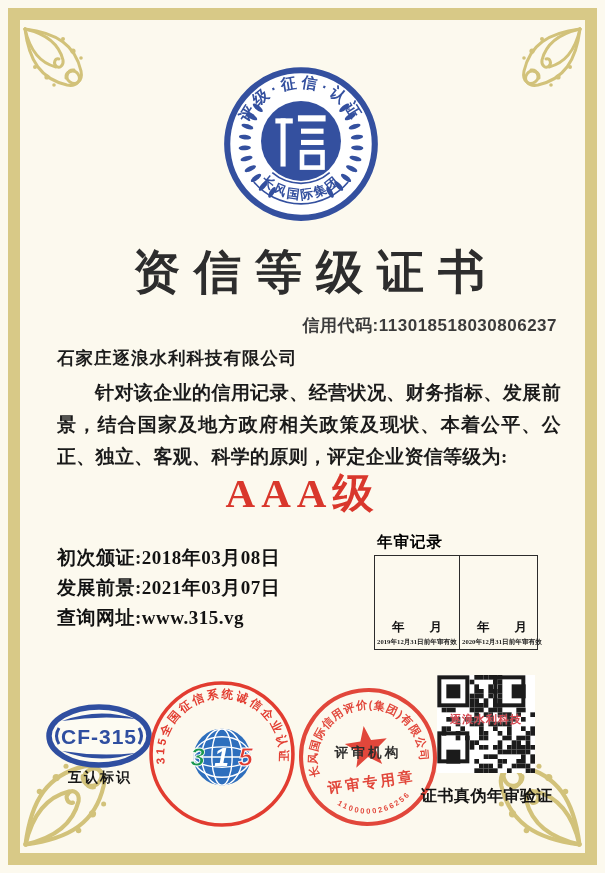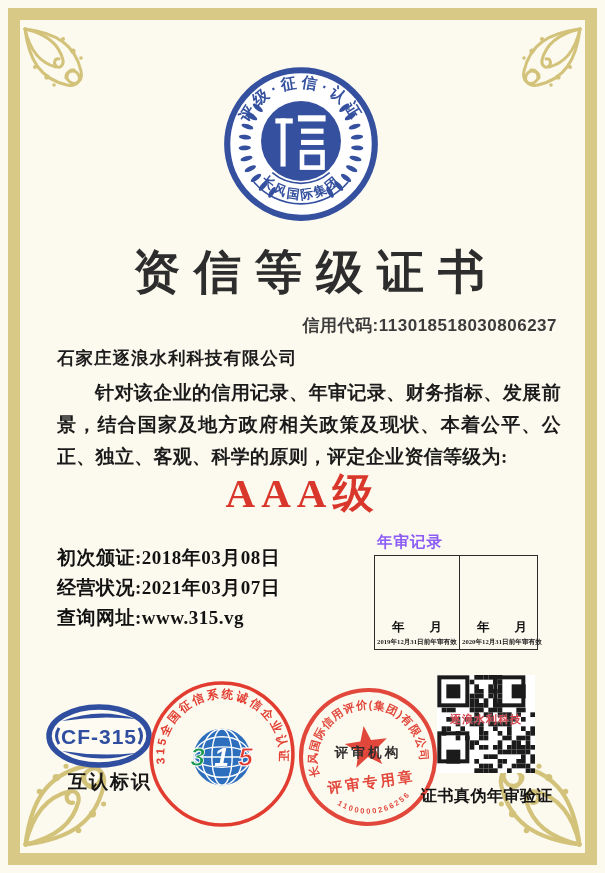--- a/index.html
+++ b/index.html
@@ -37,21 +37,21 @@
     font-size:41px; color:#d9372c; letter-spacing:6px;
   }
   .details{
     position:absolute; left:57px; top:543px;
     font-family:"Liberation Serif", serif; font-weight:bold;
     font-size:19px; line-height:30.2px; color:#121212; letter-spacing:.5px;
   }
   .review-label{
     position:absolute; left:377px; top:532px;
     font-family:"Liberation Serif", serif; font-weight:bold;
-    font-size:15.5px; color:#8b5cf6; letter-spacing:1px;
+    font-size:15.5px; color:#000000; letter-spacing:1px;
   }
   .review-table{
     position:absolute; left:374px; top:555px; width:164px; height:95px;
     border:1.5px solid #2c2c2c; display:flex; box-sizing:border-box;
   }
   .review-cell{
     flex:1; display:flex; flex-direction:column; justify-content:flex-end;
     align-items:center; box-sizing:border-box; padding-bottom:2px;
   }
   .review-cell:first-child{border-right:1.5px solid #2c2c2c;}
@@ -59,21 +59,21 @@
     font-family:"Liberation Serif", serif; font-weight:bold;
     font-size:12.5px; color:#111; margin-bottom:1px;
   }
   .review-note{
     font-family:"Liberation Serif", serif; font-weight:bold;
     font-size:7px; color:#222; white-space:nowrap; transform:scale(.95);
   }
   .cf-oval{position:absolute; left:44px; top:703px; width:110px; height:66px;}
   .mutual{
     position:absolute; left:68px; top:769px;
-    font-size:19px; font-weight:bold; color:#161616; letter-spacing:2px;
+    font-size:14px; font-weight:bold; color:#161616; letter-spacing:2px;
   }
   .globe-seal{position:absolute; left:146px; top:678px; width:152px; height:152px;}
   .red-seal{position:absolute; left:294px; top:683px; width:148px; height:148px; opacity:.93;}
   .qr-wrap{position:absolute; left:437px; top:675px; width:98px; height:98px; background:#bef264;}
   .qr-overlay{
     position:absolute; left:0; right:0; top:37px; text-align:center;
     font-size:11px; font-weight:bold; color:#d2454e; letter-spacing:1px;
     text-shadow:0 0 2px rgba(255,255,255,.5);
   }
   .qr-caption{
@@ -163,26 +163,26 @@
       <rect x="81" y="88" width="20" height="15" fill="none" stroke="#fff" stroke-width="4.5"></rect>
     </g>
     <text font-size="12.5" font-weight="bold" fill="#34509f" letter-spacing="2">
       <textPath href="#emblemBottomArc" startOffset="50%" text-anchor="middle">长风国际集团</textPath>
     </text>
   </svg>
 
   <div class="title">资信等级证书</div>
   <div class="credit-code">信用代码:113018518030806237</div>
   <div class="company">石家庄逐浪水利科技有限公司</div>
-  <div class="para">针对该企业的信用记录、年审记录、财务指标、发展前景，结合国家及地方政府相关政策及现状、本着公平、公正、独立、客观、科学的原则，评定企业资信等级为:</div>
+  <div class="para">针对该企业的信用记录、经营状况、财务指标、发展前景，结合国家及地方政府相关政策及现状、本着公平、公正、独立、客观、科学的原则，评定企业资信等级为:</div>
   <div class="grade">AAA级</div>
 
   <div class="details">
     <div>初次颁证:2018年03月08日</div>
-    <div>经营状况:2021年03月07日</div>
+    <div>发展前景:2021年03月07日</div>
     <div>查询网址:www.315.vg</div>
   </div>
 
   <div class="review-label">年审记录</div>
   <div class="review-table">
     <div class="review-cell">
       <div class="review-ym">年　　月</div>
       <div class="review-note">2019年12月31日前年审有效</div>
     </div>
     <div class="review-cell">

